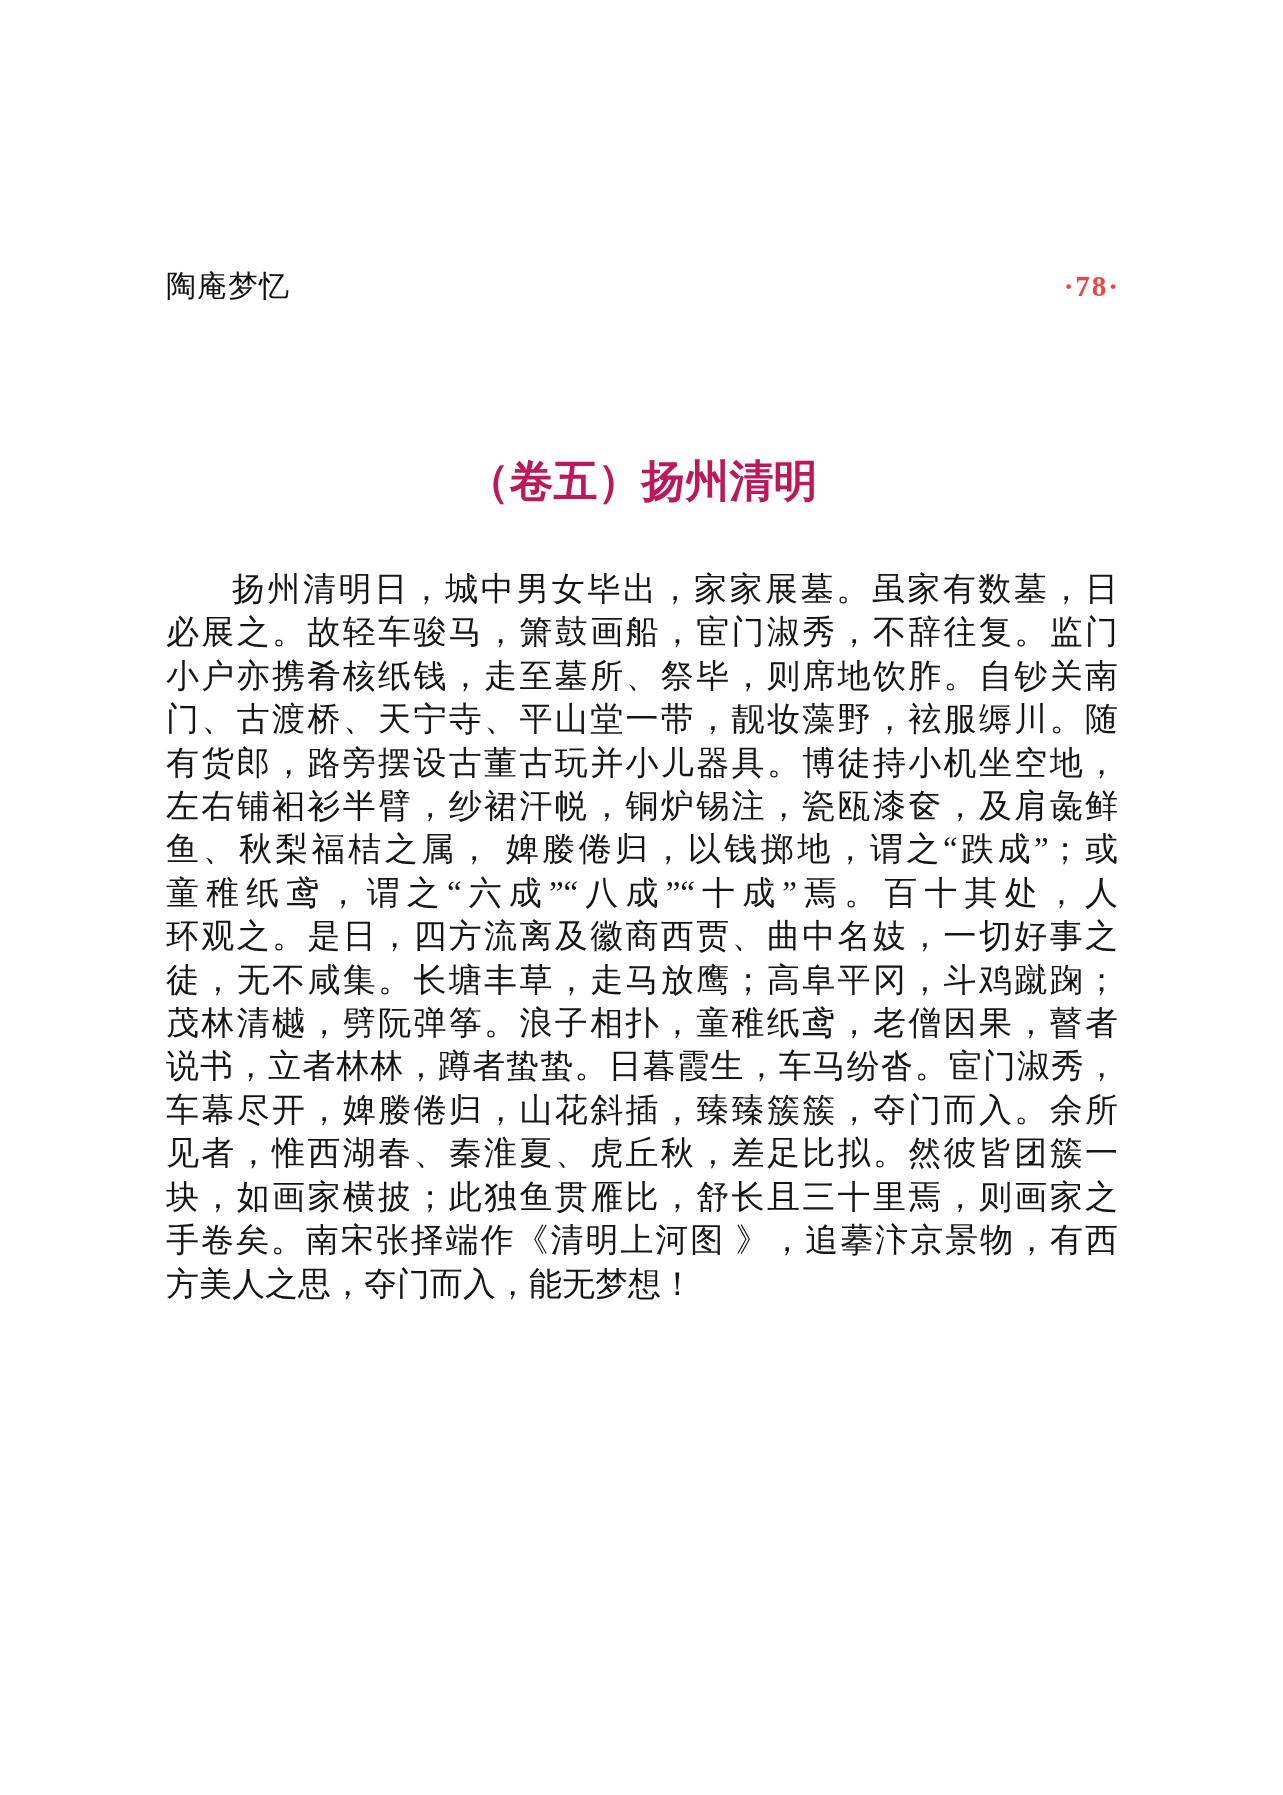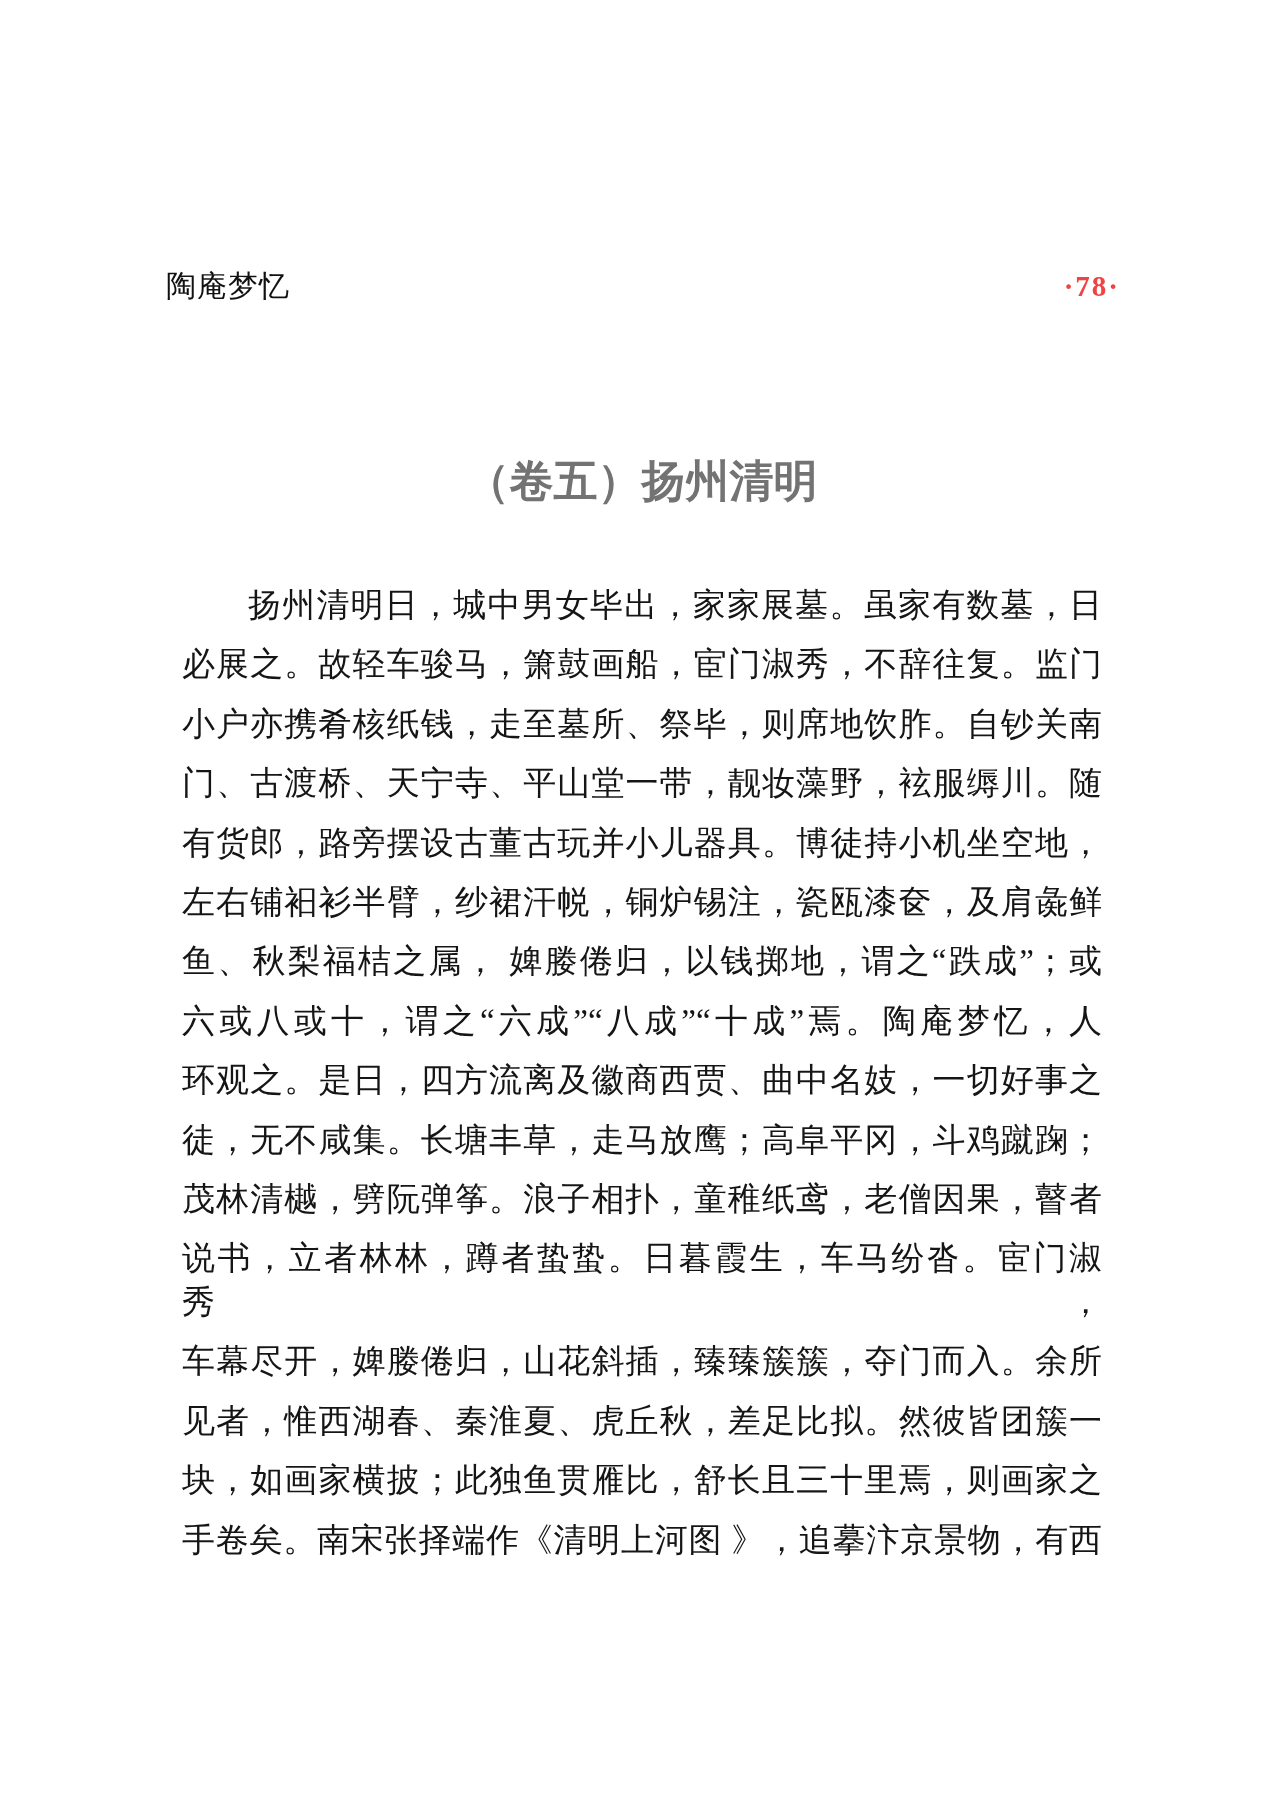--- a/index.html
+++ b/index.html
@@ -39,32 +39,32 @@
   .chapter-title {
     position: absolute;
     top: 452px;
     left: 0;
     width: 100%;
     margin: 0;
     text-align: center;
     font-family: "Liberation Sans", "DejaVu Sans", sans-serif;
     font-weight: 700;
     font-size: 44px;
-    color: #737373; 
+    color: #be185d; 
   }
   .body-text {
     position: absolute;
     left: 166px;
     top: 568px;
     width: 952px;
     font-size: 33px;
     line-height: 43.4px;
   }
   .body-line {
-    margin: 16px;
+    margin: 0;
     text-align: justify;
     text-align-last: justify;
   }
   .body-line.first {
     text-indent: 2em;
   }
   .body-line.last {
     text-align-last: left;
   }
 </style>
@@ -81,21 +81,21 @@
   <h1 class="chapter-title">（卷五）扬州清明</h1>
 
   <main class="body-text">
     <p class="body-line first">扬州清明日，城中男女毕出，家家展墓。虽家有数墓，日</p>
     <p class="body-line">必展之。故轻车骏马，箫鼓画船，宦门淑秀，不辞往复。监门</p>
     <p class="body-line">小户亦携肴核纸钱，走至墓所、祭毕，则席地饮胙。自钞关南</p>
     <p class="body-line">门、古渡桥、天宁寺、平山堂一带，靓妆藻野，袨服缛川。随</p>
     <p class="body-line">有货郎，路旁摆设古董古玩并小儿器具。博徒持小机坐空地，</p>
     <p class="body-line">左右铺衵衫半臂，纱裙汗帨，铜炉锡注，瓷瓯漆奁，及肩彘鲜</p>
     <p class="body-line">鱼、秋梨福桔之属， 婢媵倦归，以钱掷地，谓之“跌成”；或</p>
-    <p class="body-line">六或八或十，谓之“六成”“八成”“十成”焉。陶庵梦忆，人</p>
+    <p class="body-line">童稚纸鸢，谓之“六成”“八成”“十成”焉。百十其处，人</p>
     <p class="body-line">环观之。是日，四方流离及徽商西贾、曲中名妓，一切好事之</p>
     <p class="body-line">徒，无不咸集。长塘丰草，走马放鹰；高阜平冈，斗鸡蹴踘；</p>
     <p class="body-line">茂林清樾，劈阮弹筝。浪子相扑，童稚纸鸢，老僧因果，瞽者</p>
     <p class="body-line">说书，立者林林，蹲者蛰蛰。日暮霞生，车马纷沓。宦门淑秀，</p>
     <p class="body-line">车幕尽开，婢媵倦归，山花斜插，臻臻簇簇，夺门而入。余所</p>
     <p class="body-line">见者，惟西湖春、秦淮夏、虎丘秋，差足比拟。然彼皆团簇一</p>
     <p class="body-line">块，如画家横披；此独鱼贯雁比，舒长且三十里焉，则画家之</p>
     <p class="body-line">手卷矣。南宋张择端作《清明上河图 》，追摹汴京景物，有西</p>
     <p class="body-line last">方美人之思，夺门而入，能无梦想！</p>
   </main>

